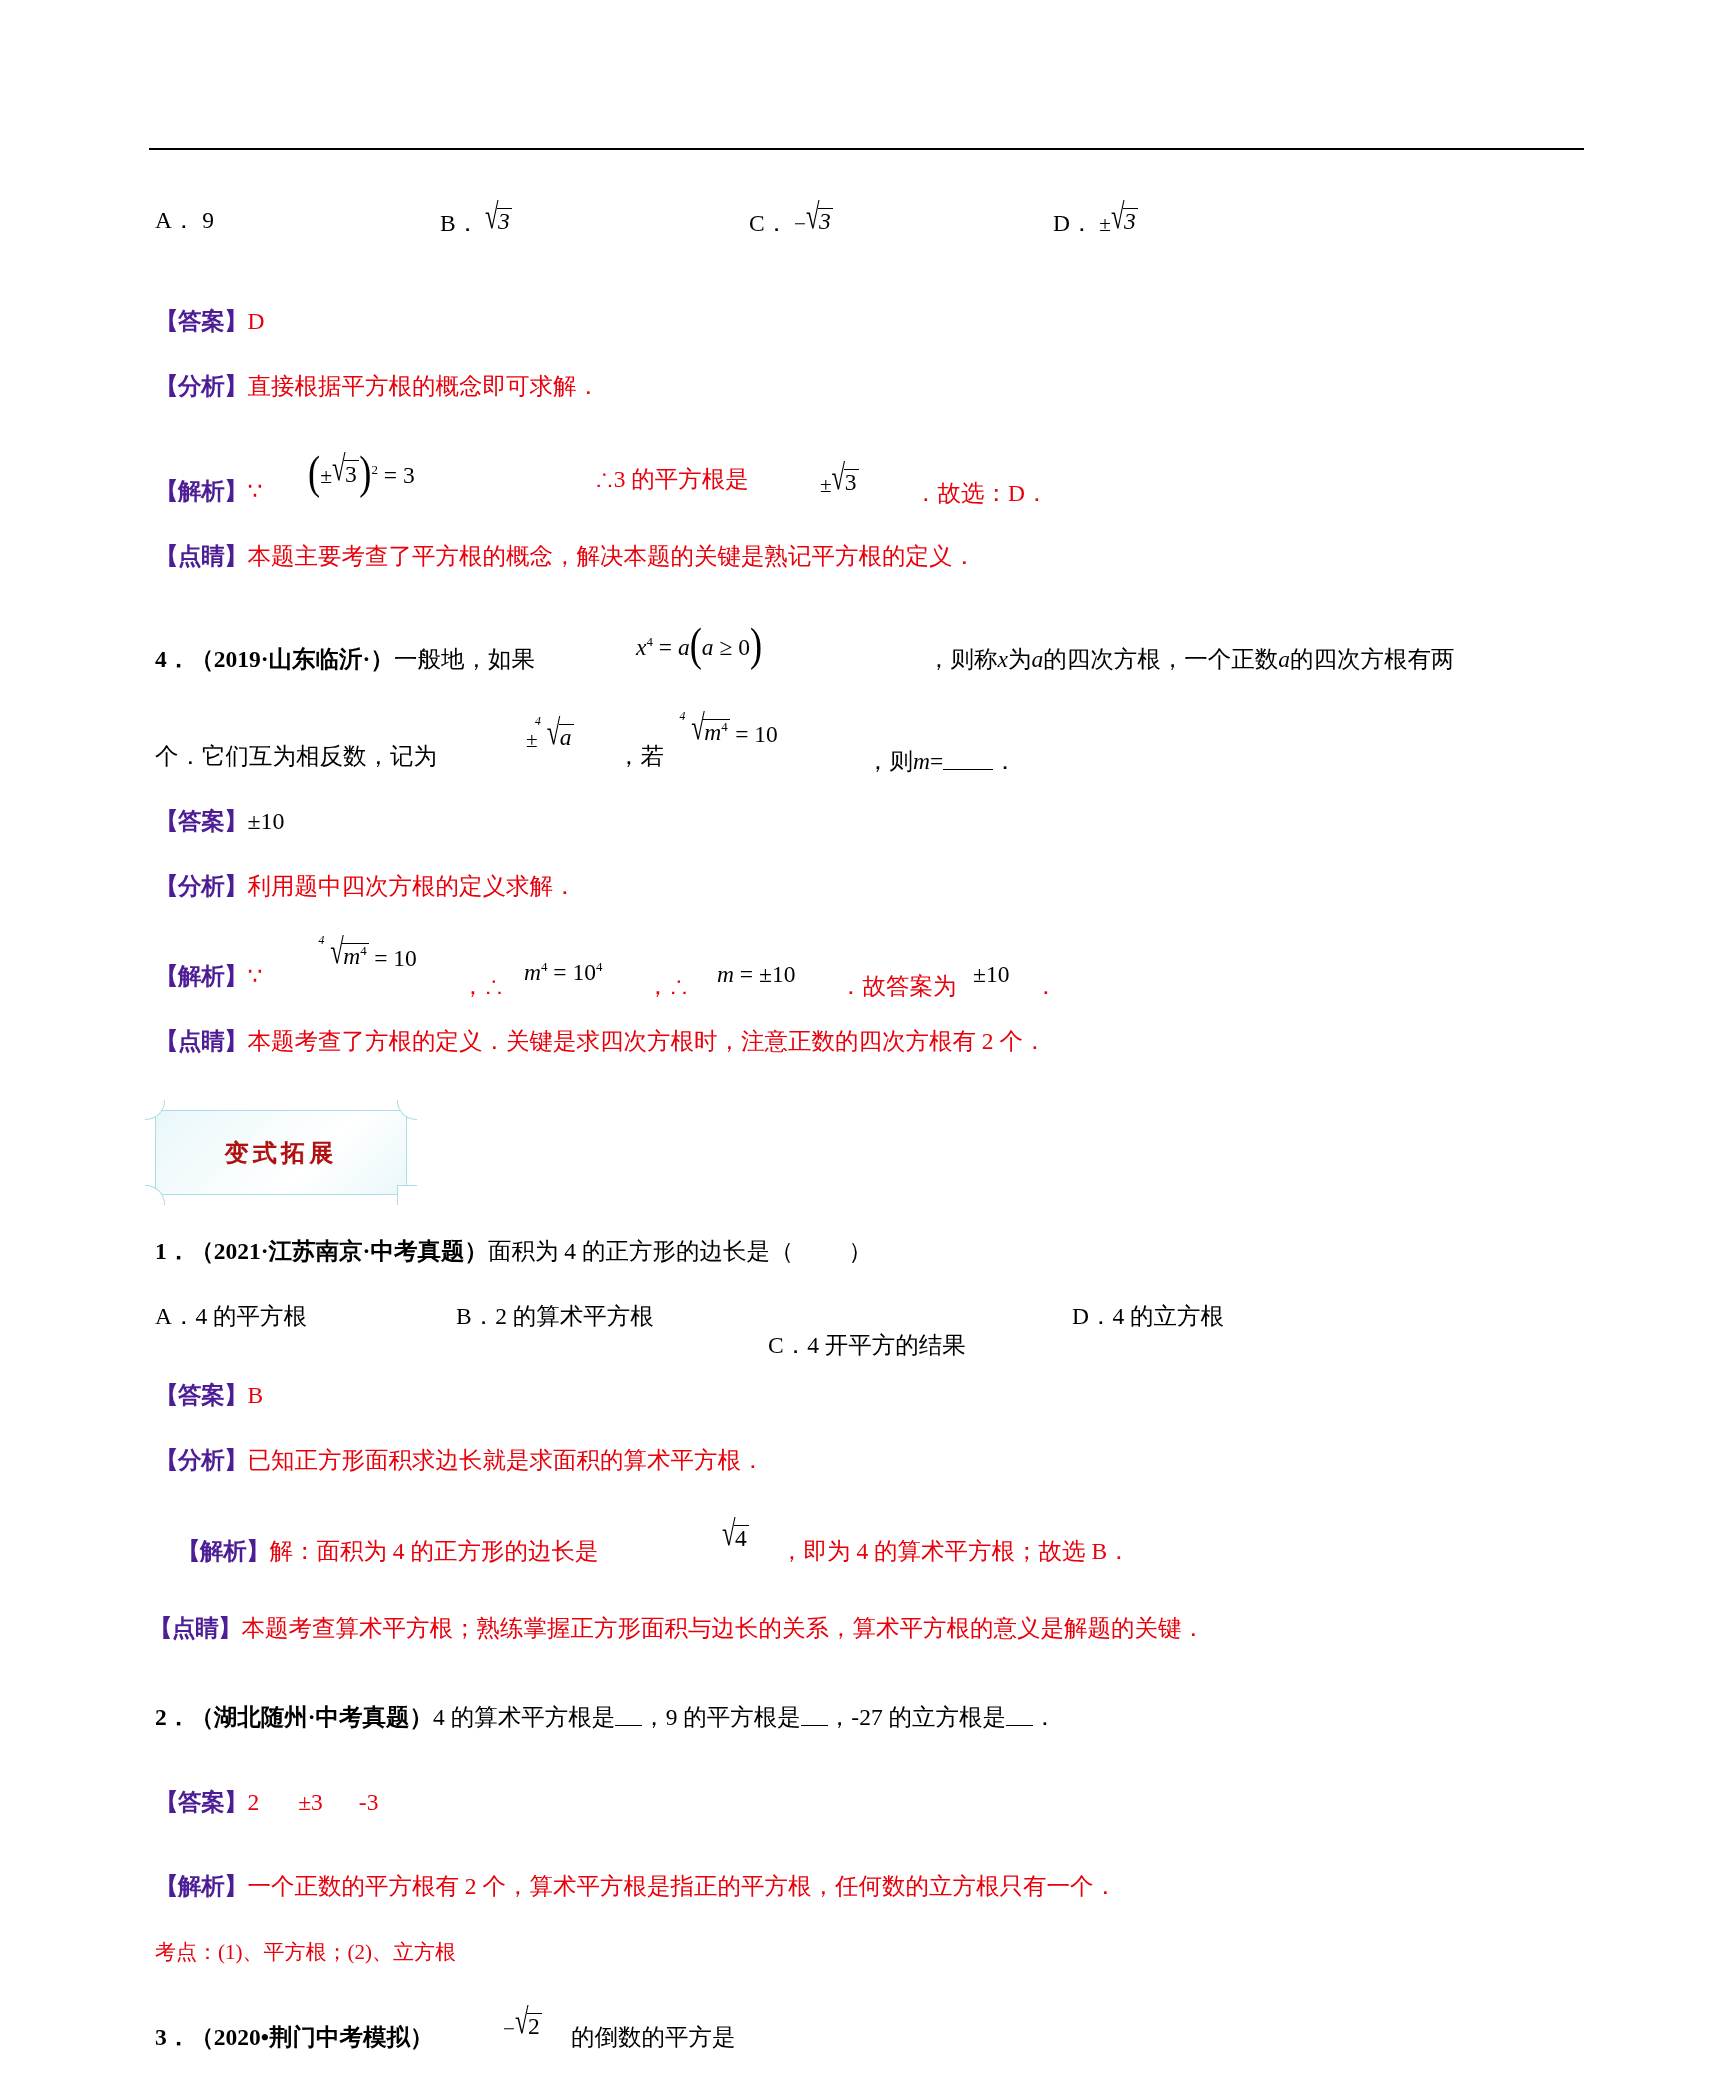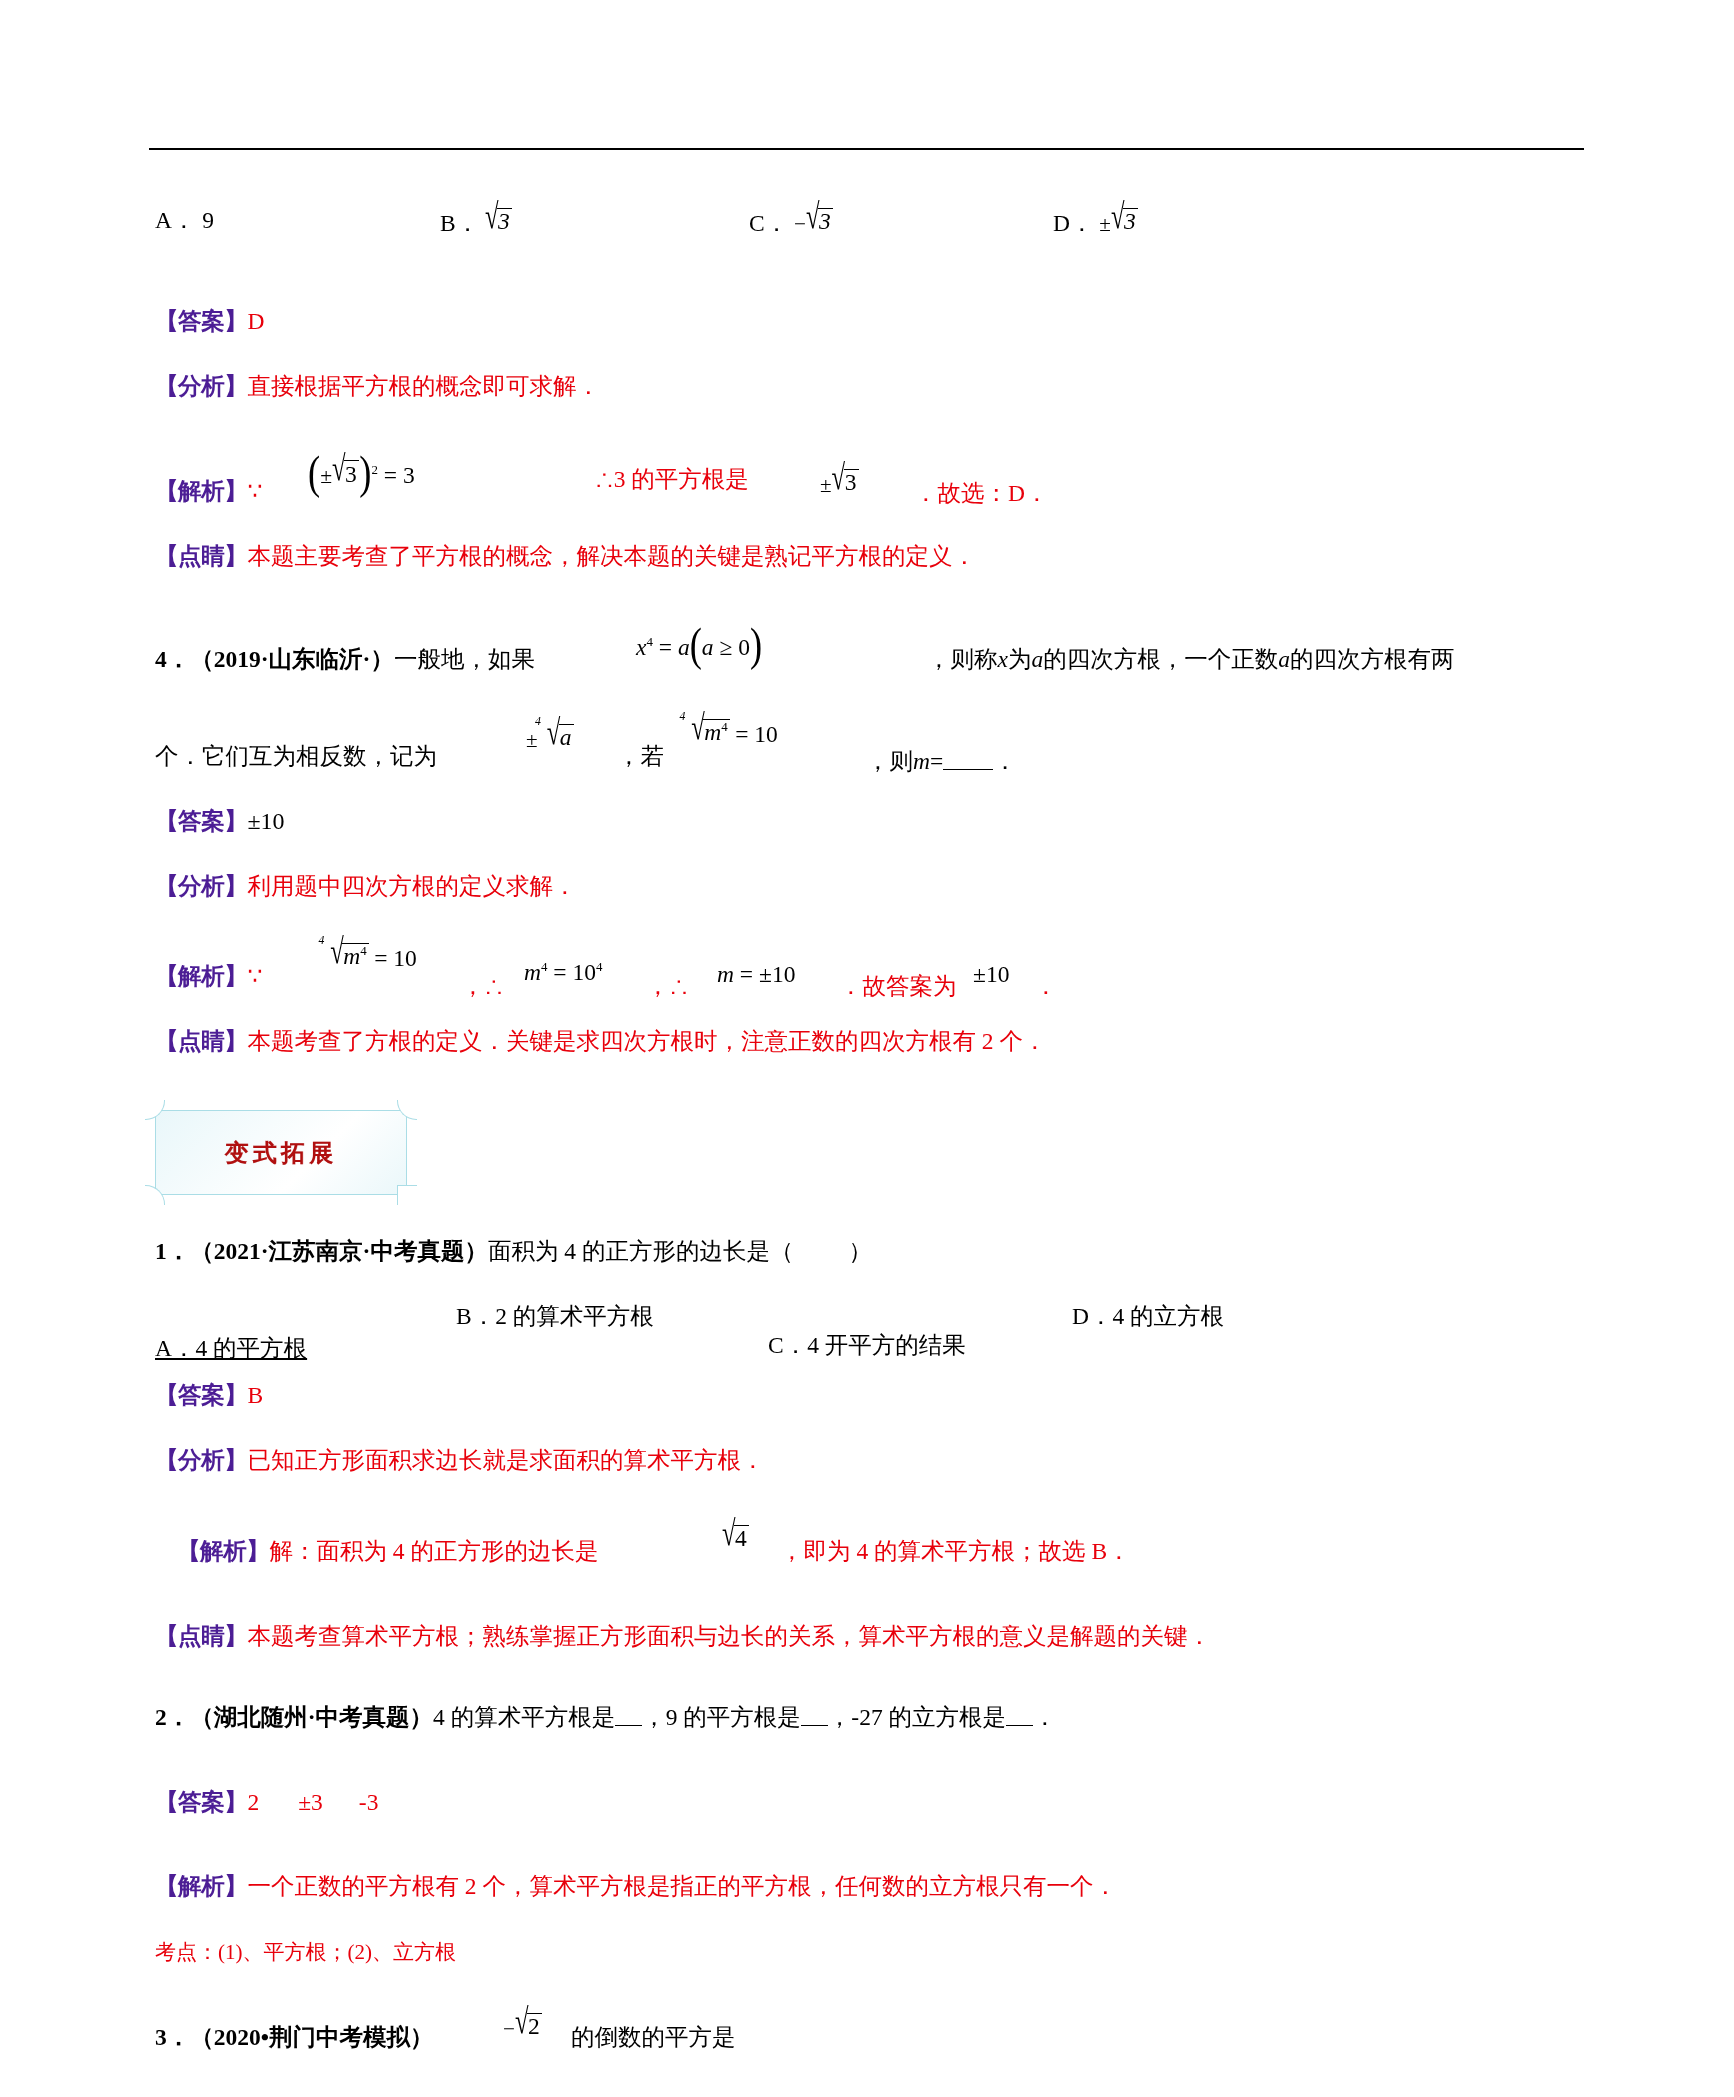--- a/index.html
+++ b/index.html
@@ -203,21 +203,21 @@
 
   <div class="plate">
     <span class="corner2"></span>
       <span class="corner3"></span>
     <span class="ptext">变式拓展</span>
   </div>
 
   <div class="blk t black" style="left:155px; top:1240px;">
     <span style="font-weight:700">1．</span><span style="font-weight:700">（2021·江苏南京·中考真题）</span><span>面积为 4 的正方形的边长是（</span><span style="display:inline-block;width:55px"></span><span>）</span>
   </div>
-  <div class="blk t black" style="left:155px; top:1337px;text-decoration:underline;">
+  <div class="blk t black" style="left:155px; top:1305px;">
     <span>A．4 的平方根</span>
   </div>
   <div class="blk t black" style="left:456px; top:1305px;">
     <span>B．2 的算术平方根</span>
   </div>
   <div class="blk t black" style="left:768px; top:1305px;margin-top:29px;">
     <span>C．4 开平方的结果</span>
   </div>
   <div class="blk t black" style="left:1072px; top:1305px;">
     <span>D．4 的立方根</span>
@@ -233,21 +233,21 @@
   <div class="blk t red" style="left:155px; top:1540px;margin-left:22px;">
     <span class="tag">【解析】</span><span>解：面积为 4 的正方形的边长是</span>
   </div>
   <div class="blk t black" style="left:722px; top:1526px;">
     <span class="rad"><span class="sign">√</span><span class="body">4</span></span>
   </div>
   <div class="blk t red" style="left:780px; top:1540px;">
     <span>，即为 4 的算术平方根；故选 B．</span>
   </div>
 
-  <div class="blk t red" style="left:155px; top:1617px;margin-top:8px;">
+  <div class="blk t red" style="left:149px; top:1617px;">
     <span class="tag">【点睛】</span><span>本题考查算术平方根；熟练掌握正方形面积与边长的关系，算术平方根的意义是解题的关键．</span>
   </div>
 
   <div class="blk t black" style="left:155px; top:1701px;">
     <span style="font-weight:700">2．</span><span style="font-weight:700">（湖北随州·中考真题）</span><span>4 的算术平方根是</span><span class="blank sm"></span><span>，9 的平方根是</span><span class="blank sm"></span><span>，-27 的立方根是</span><span class="blank sm"></span><span>．</span>
   </div>
 
   <div class="blk t red" style="left:155px; top:1791px;">
     <span class="tag">【答案】</span><span>2</span><span style="display:inline-block;width:39px"></span><span>±3</span><span style="display:inline-block;width:36px"></span><span>-3</span>
   </div>

